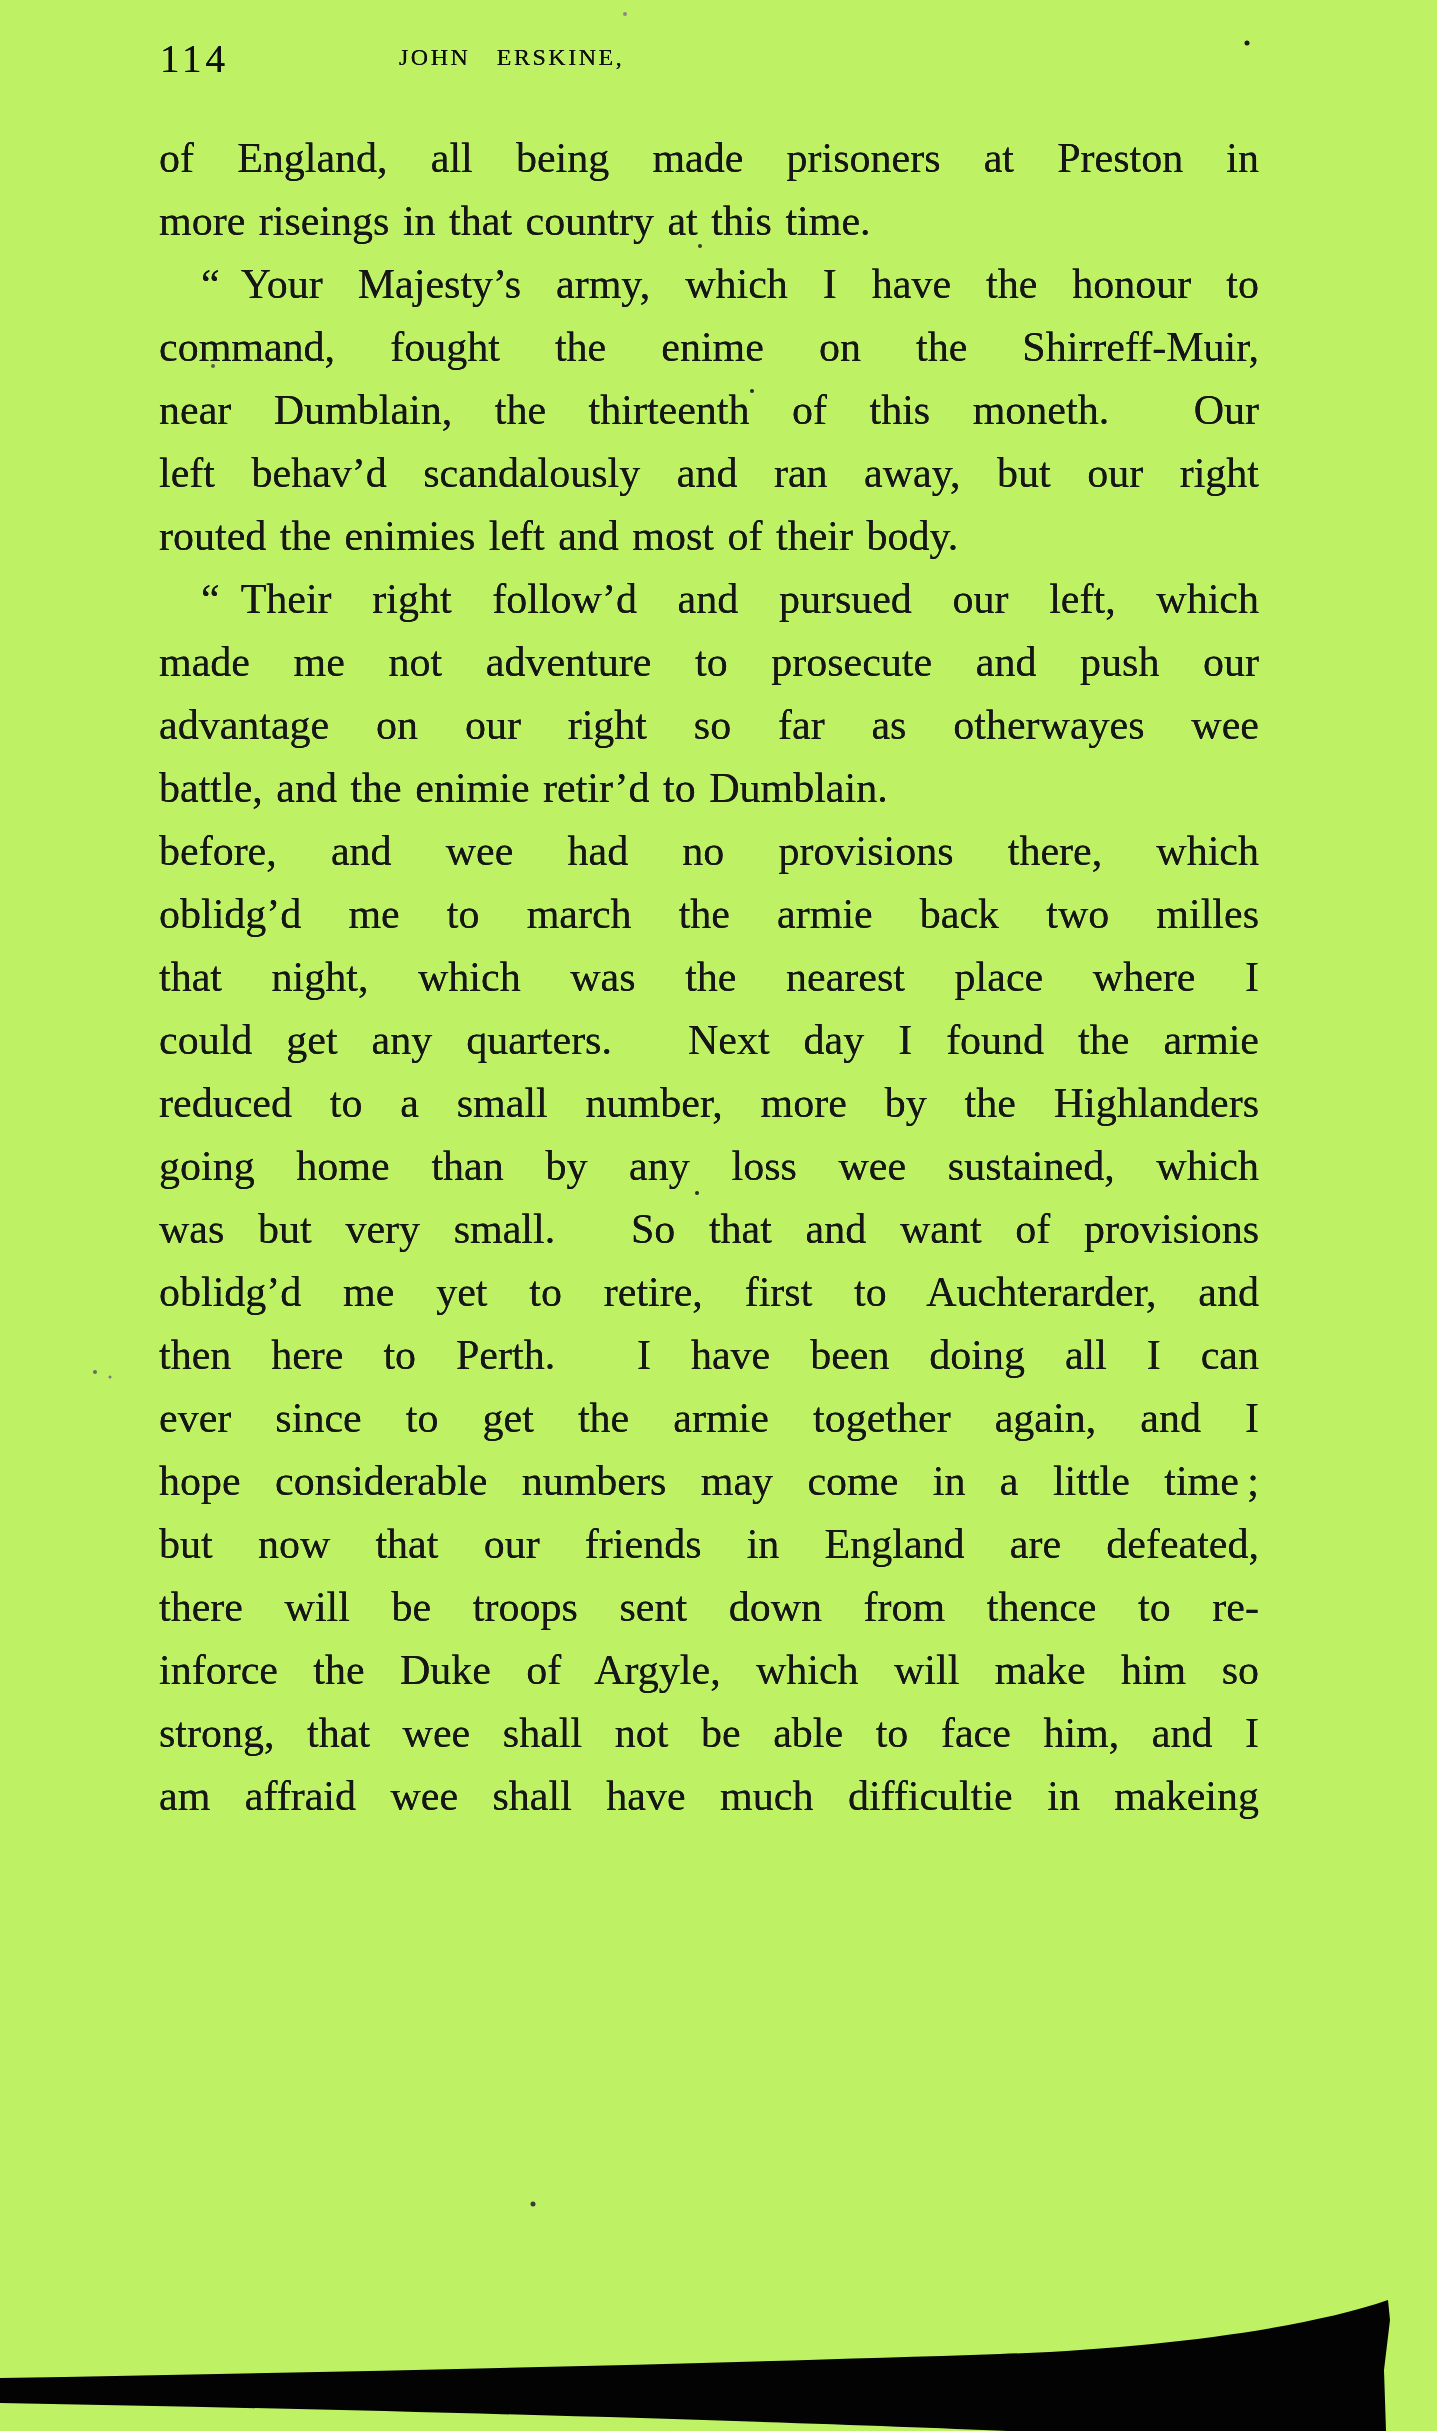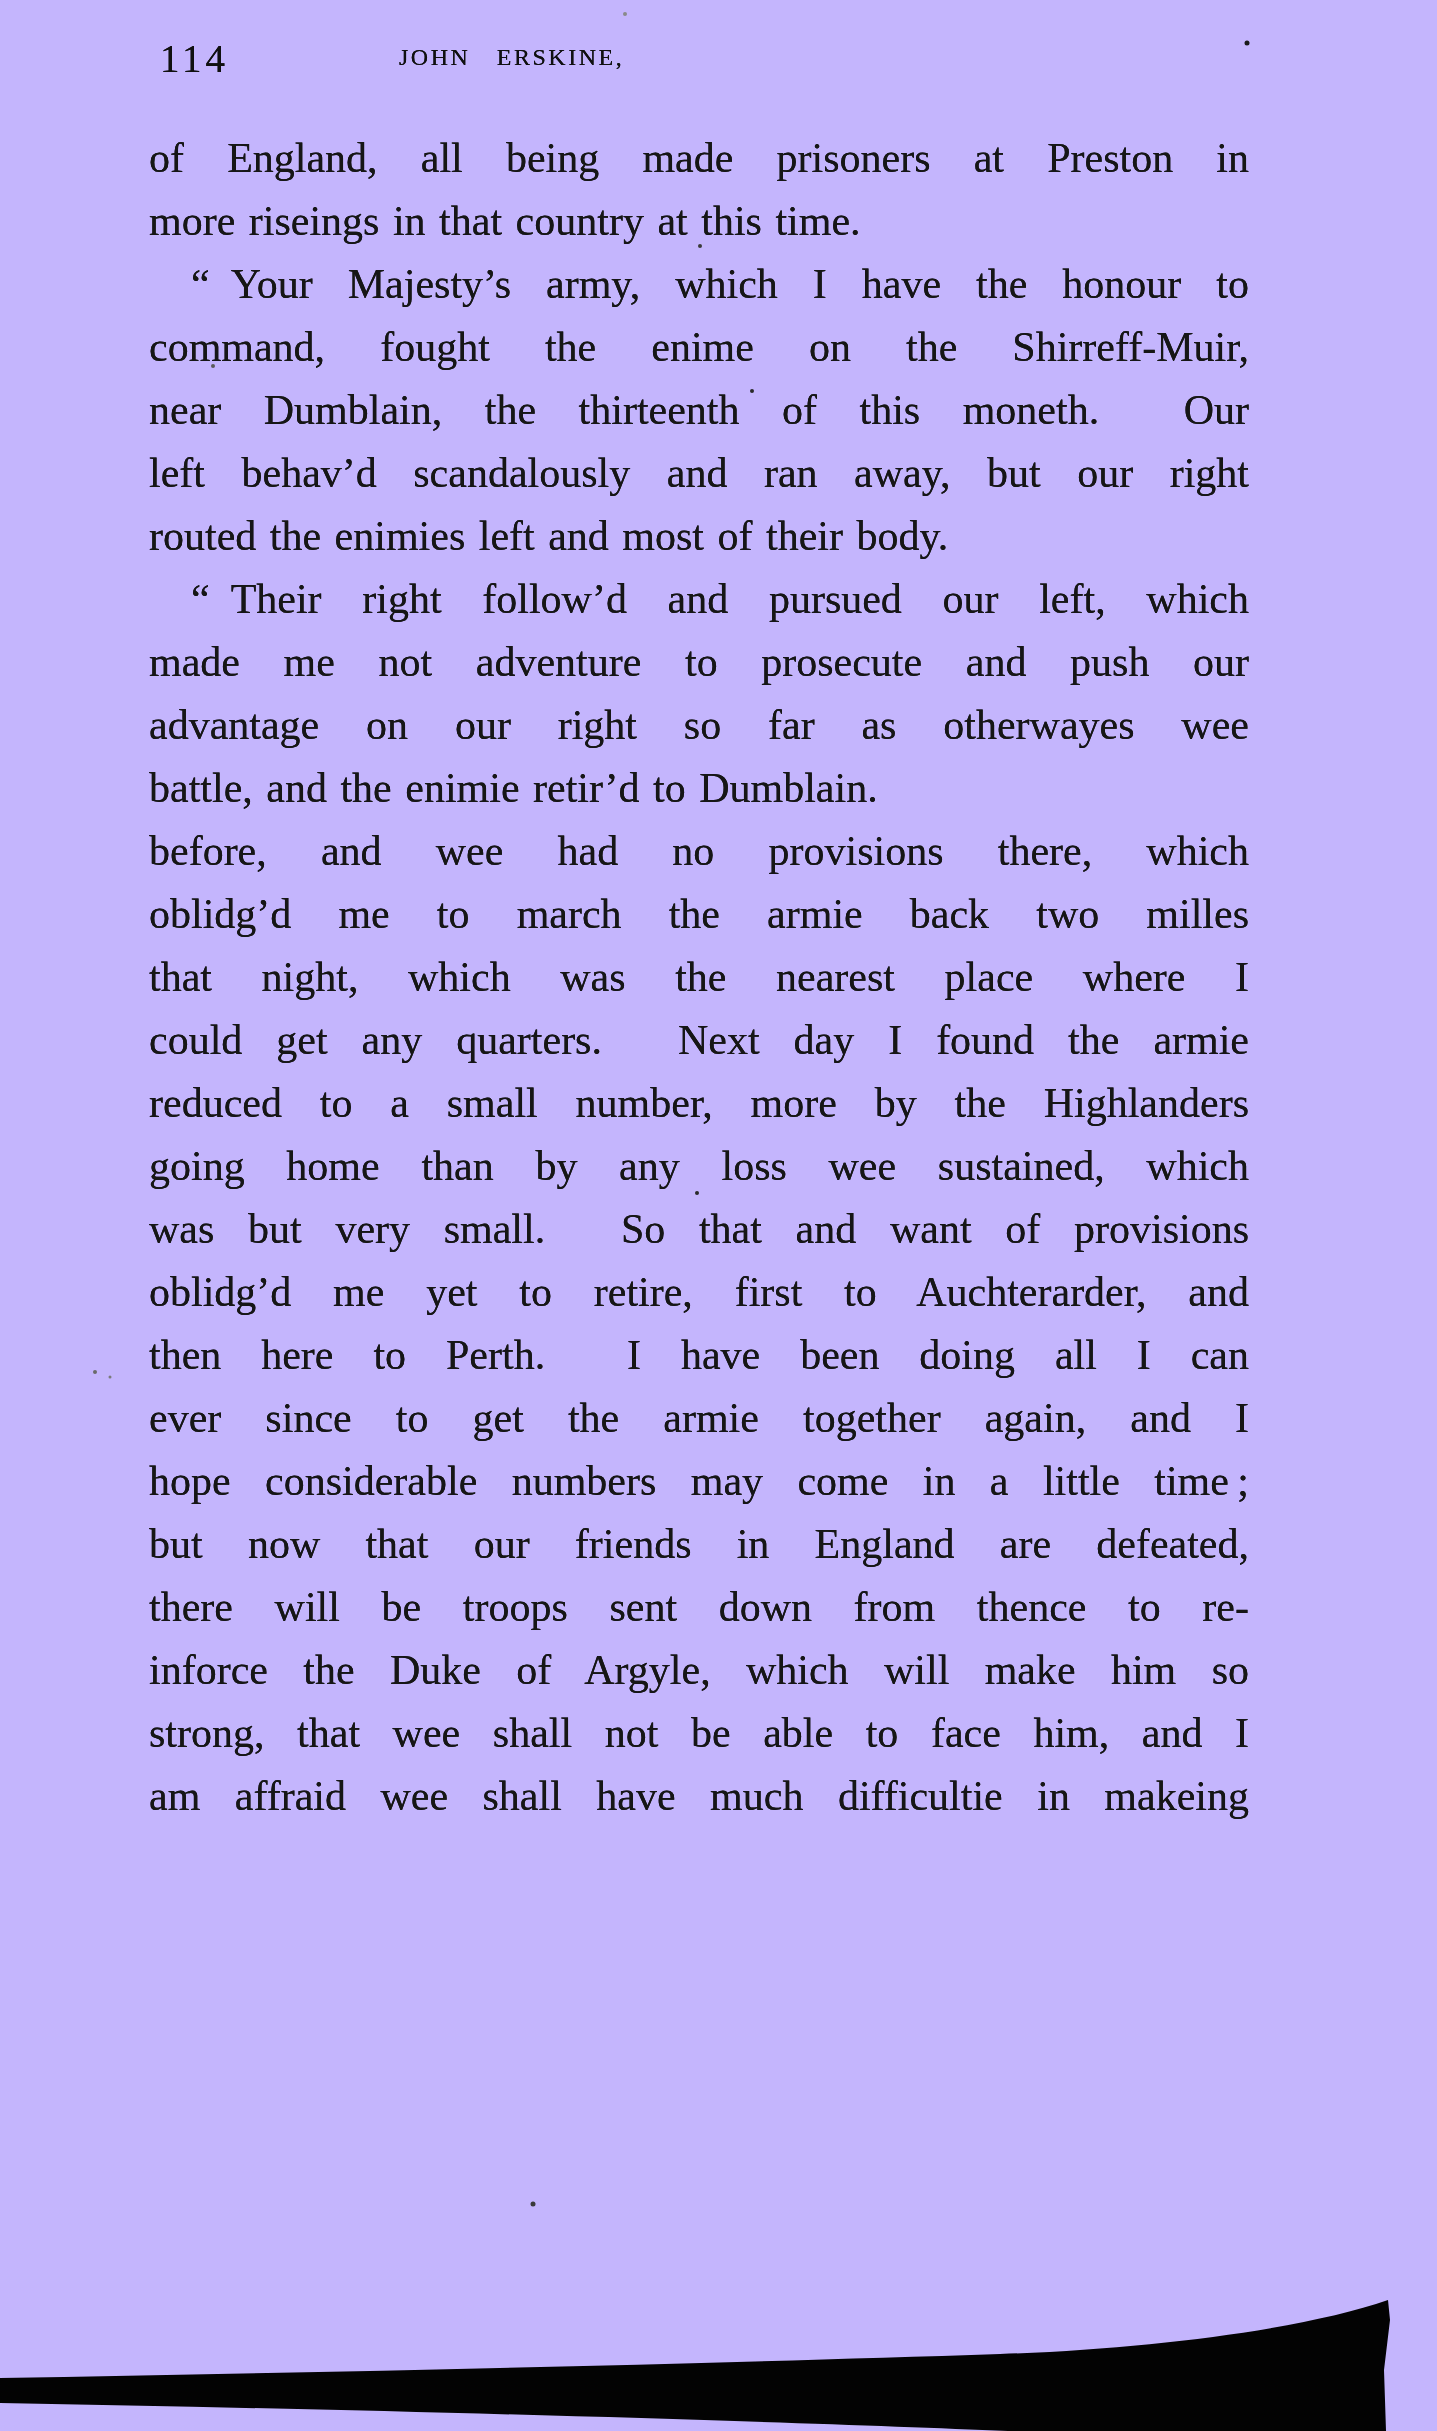--- a/index.html
+++ b/index.html
@@ -1,20 +1,20 @@
 <!DOCTYPE html>
 <html><head>
 <meta charset="utf-8">
 <style>
   html, body { margin: 0; padding: 0; background: #ffffff; }
   .page {
     position: relative;
     width: 1437px;
     height: 2431px;
-    background: #c4b5fd;
+    background: #bef264;
     overflow: hidden;
     font-family: "Liberation Serif", serif;
     color: #141414;
   }
   .page-number {
     position: absolute;
     left: 160px;
     top: 36px;
     font-size: 39px;
     letter-spacing: 4px;
@@ -26,21 +26,21 @@
     left: 399px;
     top: 44px;
     font-size: 24px;
     letter-spacing: 2.5px;
     word-spacing: 18px;
     color: #101010;
     text-shadow: 0 0 0.6px #101010;
   }
   .text-block {
     position: absolute;
-    left: 149px;
+    left: 159px;
     top: 127px;
     width: 1100px;
   }
   .line {
     height: 63px;
     line-height: 63px;
     font-size: 42px;
     text-align: justify;
     text-align-last: justify;
     white-space: normal;

